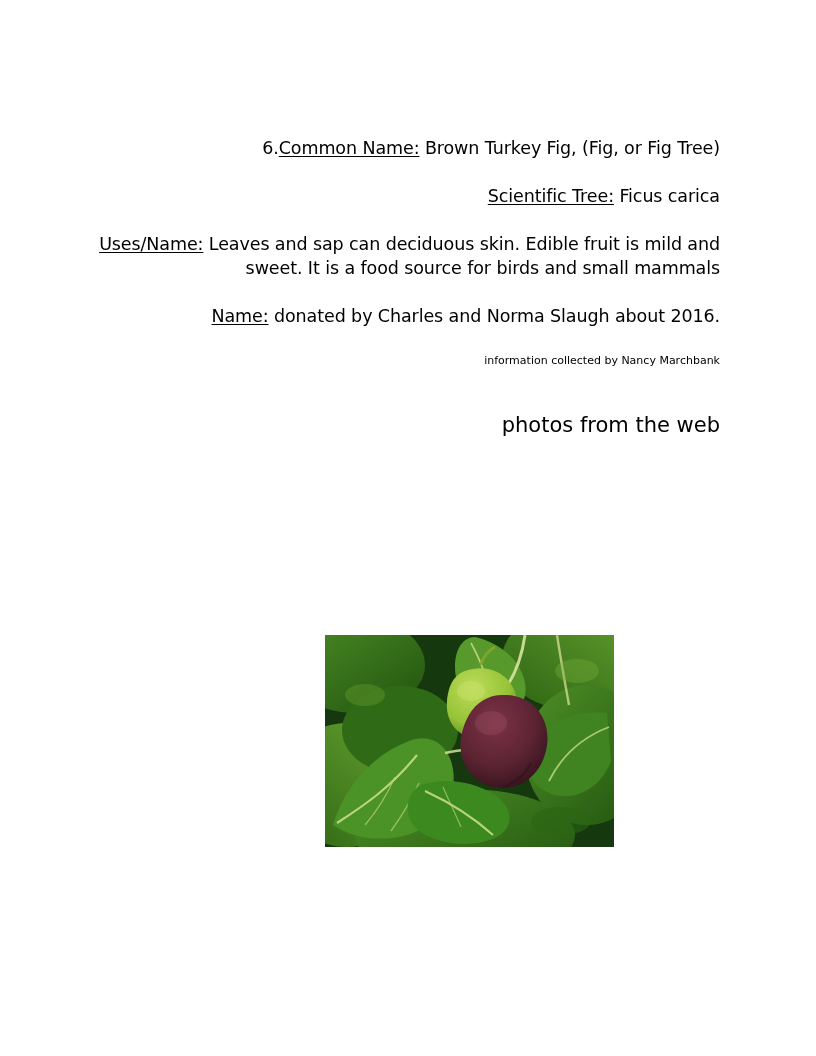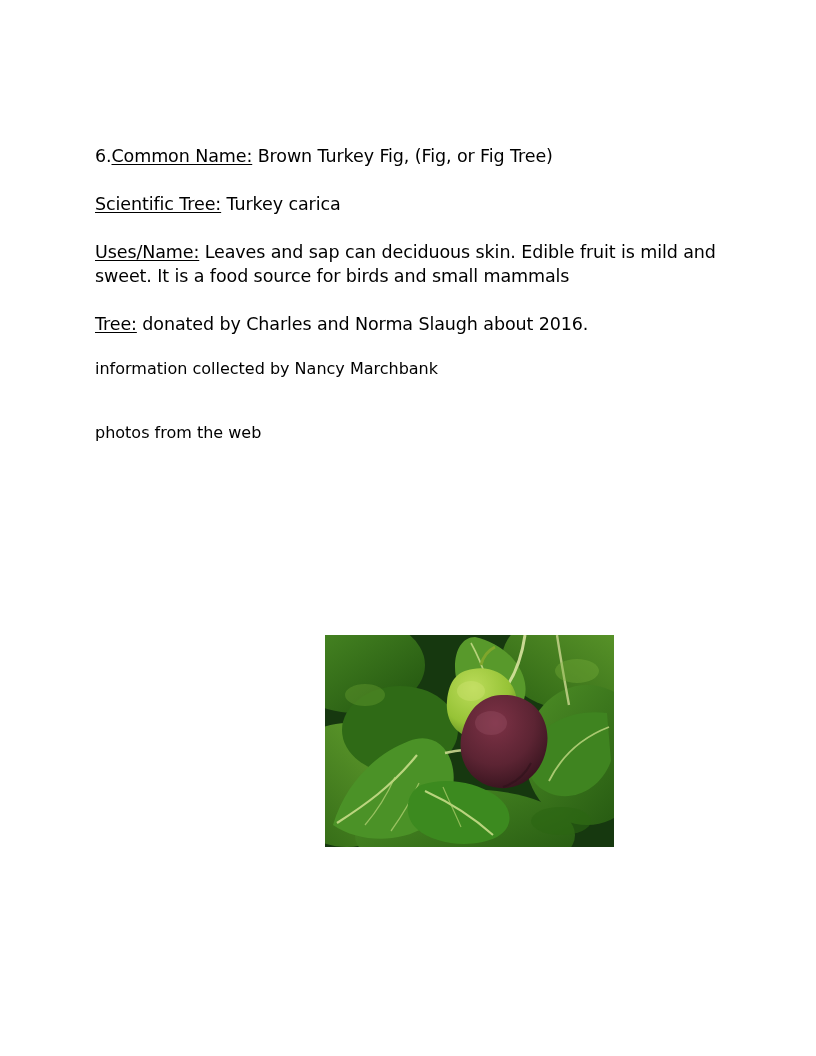--- a/index.html
+++ b/index.html
@@ -16,43 +16,44 @@
     overflow: hidden;
   }
   .page {
     position: absolute;
     inset: 0;
     background: #ffffff;
   }
   .content {
     position: absolute;
     left: 95px;
-    top: 144px;
+    top: 136px;
     width: 625px;
+    text-align: right;
   }
   .para {
     font-size: 17.5px;
     line-height: 24px;
     margin: 0 0 24px 0;
     letter-spacing: -0.1px;
   }
   .para .lead {
     white-space: nowrap;
   }
   .u {
     text-decoration: underline;
     text-underline-offset: 2px;
   }
   .small-note {
-    font-size: 16px;
+    font-size: 11px;
     line-height: 18px;
     margin: 0 0 44px 0;
   }
   .photos-line {
-    font-size: 16px;
+    font-size: 21px;
     line-height: 22px;
     margin: 0;
   }
   .figure {
     position: absolute;
     left: 325px;
     top: 635px;
     width: 289px;
     height: 212px;
     overflow: hidden;
@@ -70,30 +71,30 @@
 
 <div class="page">
 
   <div class="content">
 
     <p class="para">
       <span class="lead">6.</span><span class="u">Common Name:</span><span> Brown Turkey Fig, (Fig, or Fig Tree)</span>
     </p>
 
     <p class="para">
-      <span class="u">Scientific Tree:</span><span> Turkey carica</span>
+      <span class="u">Scientific Tree:</span><span> Ficus carica</span>
     </p>
 
 
     <p class="para">
       <span class="u">Uses/Name:</span><span> Leaves and sap can deciduous skin. Edible fruit is mild and sweet. It is a food source for birds and small mammals</span>
     </p>
 
     <p class="para">
-      <span class="u">Tree:</span><span>  donated by Charles and Norma Slaugh about 2016.</span>
+      <span class="u">Name:</span><span>  donated by Charles and Norma Slaugh about 2016.</span>
     </p>
 
     <p class="small-note">information collected by Nancy Marchbank</p>
 
     <p class="photos-line">photos from the web</p>
 
   </div>
 
   <div class="figure">
     <svg class="fig-canvas" viewBox="0 0 289 212" preserveAspectRatio="none">

